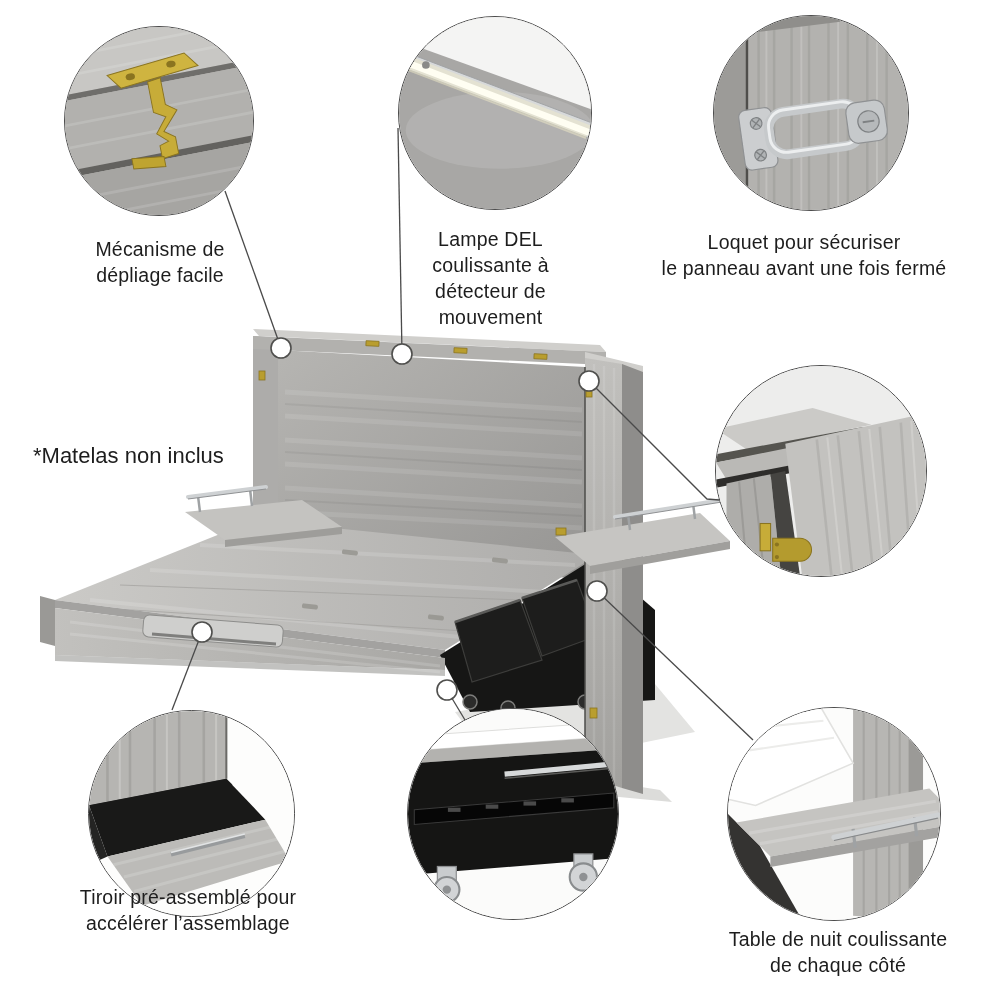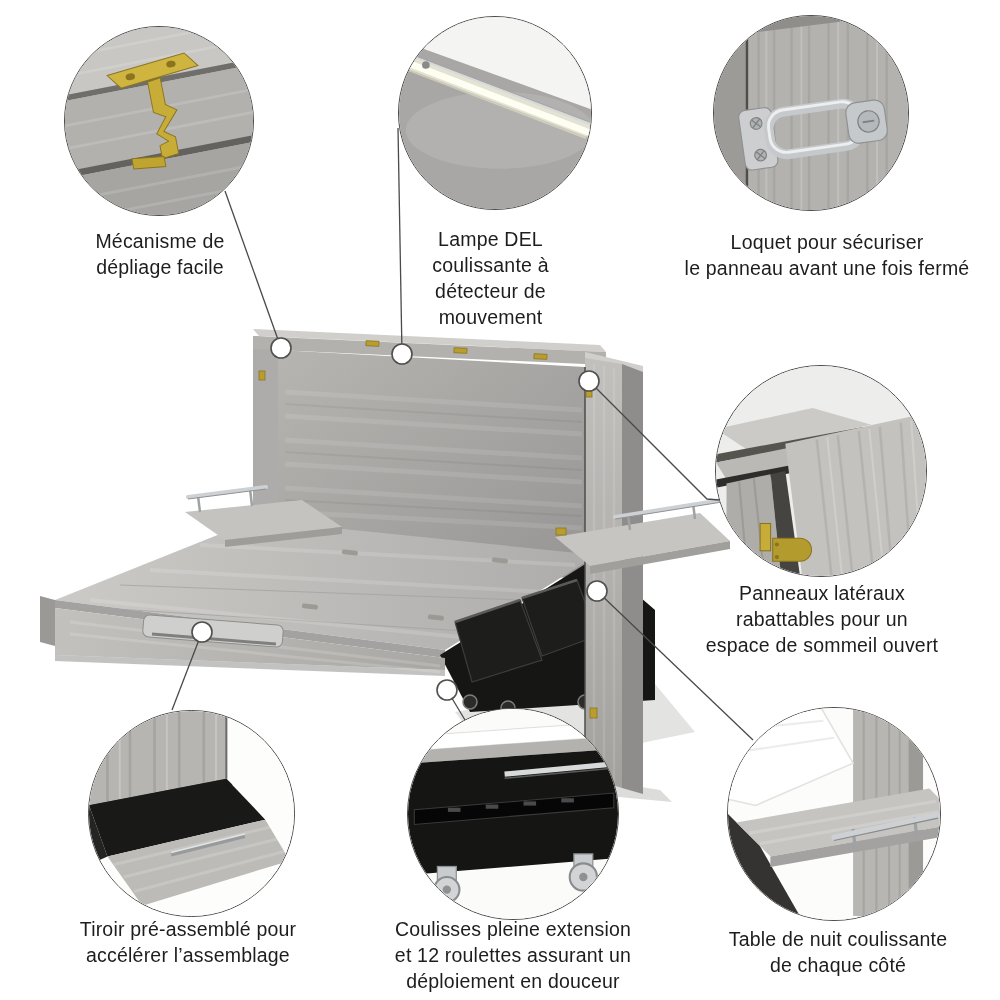--- a/index.html
+++ b/index.html
@@ -337,39 +337,34 @@
         <path d="M20,118 L196,88 M30,128 L198,98" stroke="#ffffff" stroke-opacity=".18" stroke-width="3" fill="none"></path>
         <polygon points="40,140 200,112 200,122 40,150" fill="#a3a2a0"></polygon>
         <line x1="120" y1="132" x2="118" y2="114" stroke="#9fa2a4" stroke-width="3"></line>
         <line x1="178" y1="121" x2="176" y2="103" stroke="#9fa2a4" stroke-width="3"></line>
         <line x1="100" y1="122" x2="198" y2="101" stroke="#ced1d3" stroke-width="5" stroke-linecap="round"></line>
         <line x1="100" y1="125" x2="198" y2="104" stroke="#87898b" stroke-width="1.2"></line>
       </g>
     </svg>
   </div>
 
-  <div class="label" style="left:30px;top:228px;width:260px;">Mécanisme de
+  <div class="label" style="left:30px;top:236px;width:260px;">Mécanisme de
 dépliage facile</div>
 
   <div class="label" style="left:368px;top:226px;width:245px;">Lampe DEL
 coulissante à
 détecteur de
 mouvement</div>
 
-  <div class="label" style="left:659px;top:229px;width:336px;">Loquet pour sécuriser
+  <div class="label" style="left:636px;top:229px;width:336px;">Loquet pour sécuriser
 le panneau avant une fois fermé</div>
 
-  <div class="label" style="left:662px;top:580px;width:320px;">Panneaux latéraux
-rabattables pour un
-espace de sommeil ouvert</div>
-
-  <div class="label" style="left:30px;top:916px;width:316px;">Tiroir pré-assemblé pour
+
+  <div class="label" style="left:30px;top:884px;width:316px;">Tiroir pré-assemblé pour
 accélérer l’assemblage</div>
 
-  <div class="label" style="left:363px;top:916px;width:300px;">Coulisses pleine extension
-et 12 roulettes assurant un
-déploiement en douceur</div>
 
   <div class="label" style="left:678px;top:918px;width:320px;margin-top:8px;">Table de nuit coulissante
 de chaque côté</div>
 
+  <div class="note" style="left:33px;top:443px;">*Matelas non inclus</div>
 
 </div>
 
 </body></html>

